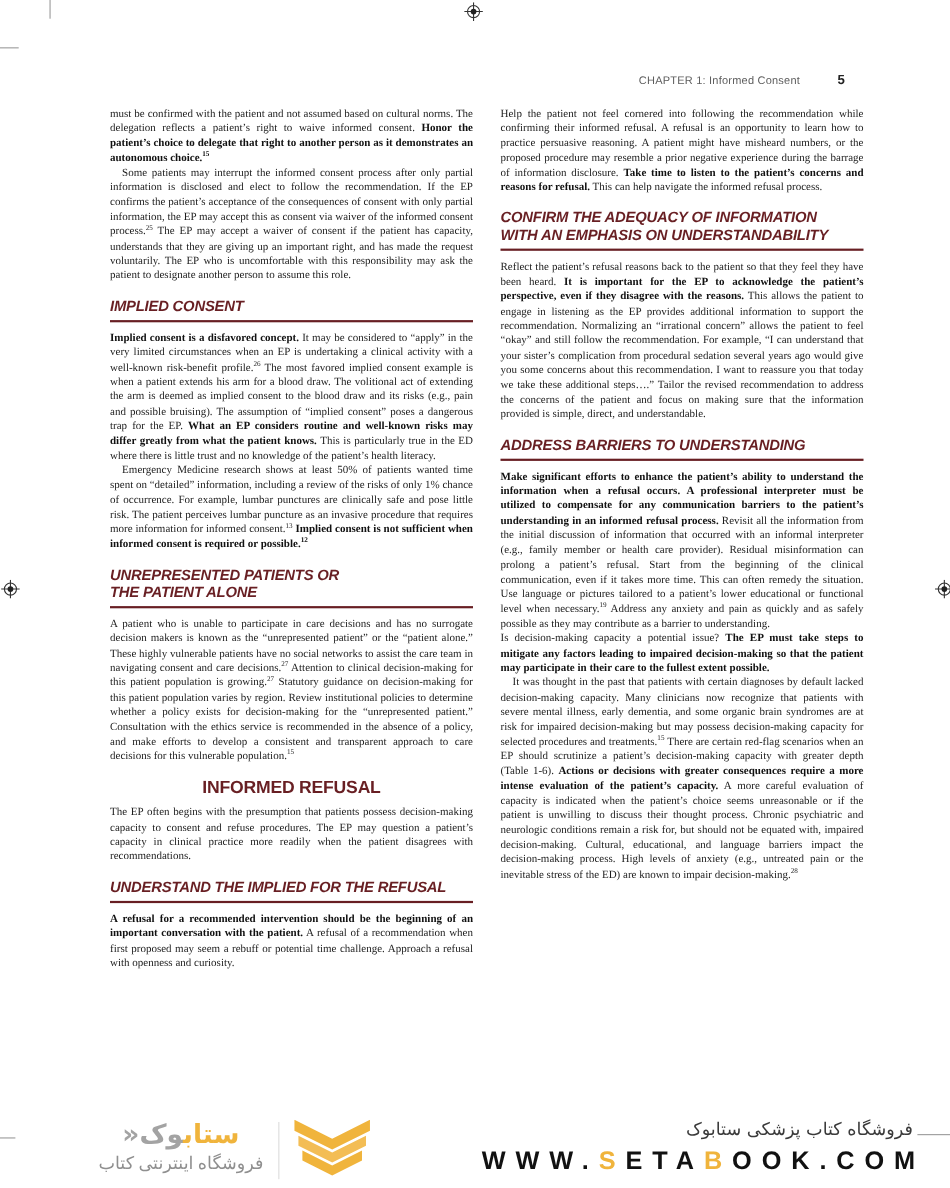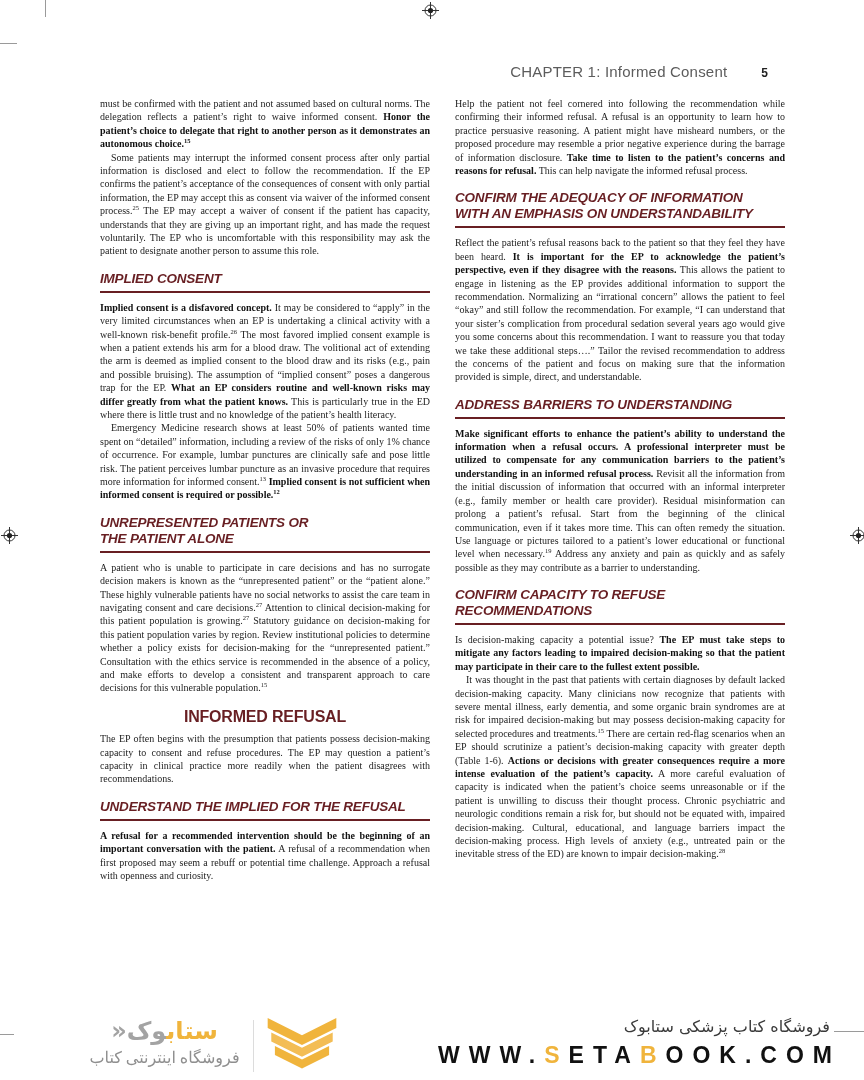--- a/index.html
+++ b/index.html
@@ -7,21 +7,21 @@
        font-family:"Liberation Serif",serif;color:#1c1c1c;}
   .page{position:absolute;inset:0;overflow:hidden;}
 
   
   .cropmark{position:absolute;background:#9a9a9a;z-index:6;}
   .regmark{position:absolute;z-index:6;}
 
   
   .header{position:absolute;left:100px;top:63px;width:668px;text-align:right;
           font-family:"Liberation Sans",sans-serif;}
-  .running-head{font-size:15px;color:#5c5c5c;letter-spacing:.2px;}
+  .running-head{font-size:10px;color:#5c5c5c;letter-spacing:.2px;}
   .page-num{font-size:12px;font-weight:bold;color:#222;margin-left:34px;}
 
   
   .col{position:absolute;top:97px;width:330px;font-size:10px;line-height:13.4px;
        text-align:justify;}
   .col-left{left:100px;}
   .col-right{left:455px;}
   p.body-para{margin:0;}
   p.indent{text-indent:11px;}
   .b{font-weight:bold;color:#111;}
@@ -116,25 +116,20 @@
         <div>CONFIRM THE ADEQUACY OF INFORMATION</div>
         <div>WITH AN EMPHASIS ON UNDERSTANDABILITY</div>
         <div class="rule"></div>
       </div>
       <p class="body-para"><span>Reflect the patient’s refusal reasons back to the patient so that they feel they have been heard. </span><span class="b">It is important for the EP to acknowledge the patient’s perspective, even if they disagree with the reasons.</span><span> This allows the patient to engage in listening as the EP provides additional information to support the recommendation. Normalizing an “irrational concern” allows the patient to feel “okay” and still follow the recommendation. For example, “I can understand that your sister’s complication from procedural sedation several years ago would give you some concerns about this recommendation. I want to reassure you that today we take these additional steps….” Tailor the revised recommendation to address the concerns of the patient and focus on making sure that the information provided is simple, direct, and understandable.</span></p>
       <div class="ruled-head">
         <div>ADDRESS BARRIERS TO UNDERSTANDING</div>
         <div class="rule"></div>
       </div>
       <p class="body-para"><span class="b">Make significant efforts to enhance the patient’s ability to understand the information when a refusal occurs. A professional interpreter must be utilized to compensate for any communication barriers to the patient’s understanding in an informed refusal process.</span><span> Revisit all the information from the initial discussion of information that occurred with an informal interpreter (e.g., family member or health care provider). Residual misinformation can prolong a patient’s refusal. Start from the beginning of the clinical communication, even if it takes more time. This can often remedy the situation. Use language or pictures tailored to a patient’s lower educational or functional level when necessary.</span><sup>19</sup><span> Address any anxiety and pain as quickly and as safely possible as they may contribute as a barrier to understanding.</span></p>
-      <div class="ruled-head">
-        <div>CONFIRM CAPACITY TO REFUSE</div>
-        <div>RECOMMENDATIONS</div>
-        <div class="rule"></div>
-      </div>
       <p class="body-para"><span>Is decision-making capacity a potential issue? </span><span class="b">The EP must take steps to mitigate any factors leading to impaired decision-making so that the patient may participate in their care to the fullest extent possible.</span></p>
       <p class="body-para indent"><span>It was thought in the past that patients with certain diagnoses by default lacked decision-making capacity. Many clinicians now recognize that patients with severe mental illness, early dementia, and some organic brain syndromes are at risk for impaired decision-making but may possess decision-making capacity for selected procedures and treatments.</span><sup>15</sup><span> There are certain red-flag scenarios when an EP should scrutinize a patient’s decision-making capacity with greater depth (Table 1-6). </span><span class="b">Actions or decisions with greater consequences require a more intense evaluation of the patient’s capacity.</span><span> A more careful evaluation of capacity is indicated when the patient’s choice seems unreasonable or if the patient is unwilling to discuss their thought process. Chronic psychiatric and neurologic conditions remain a risk for, but should not be equated with, impaired decision-making. Cultural, educational, and language barriers impact the decision-making process. High levels of anxiety (e.g., untreated pain or the inevitable stress of the ED) are known to impair decision-making.</span><sup>28</sup></p>
     </div>
 
   <div class="footer">
     <div class="logo-block">
       <div class="wordmark"><span class="wm-yellow">ستاب</span><span class="wm-gray">وک</span><span class="wm-gray">«</span></div>
       <div class="tagline">فروشگاه اینترنتی کتاب</div>
     </div>
     <div class="logo-divider"></div>

